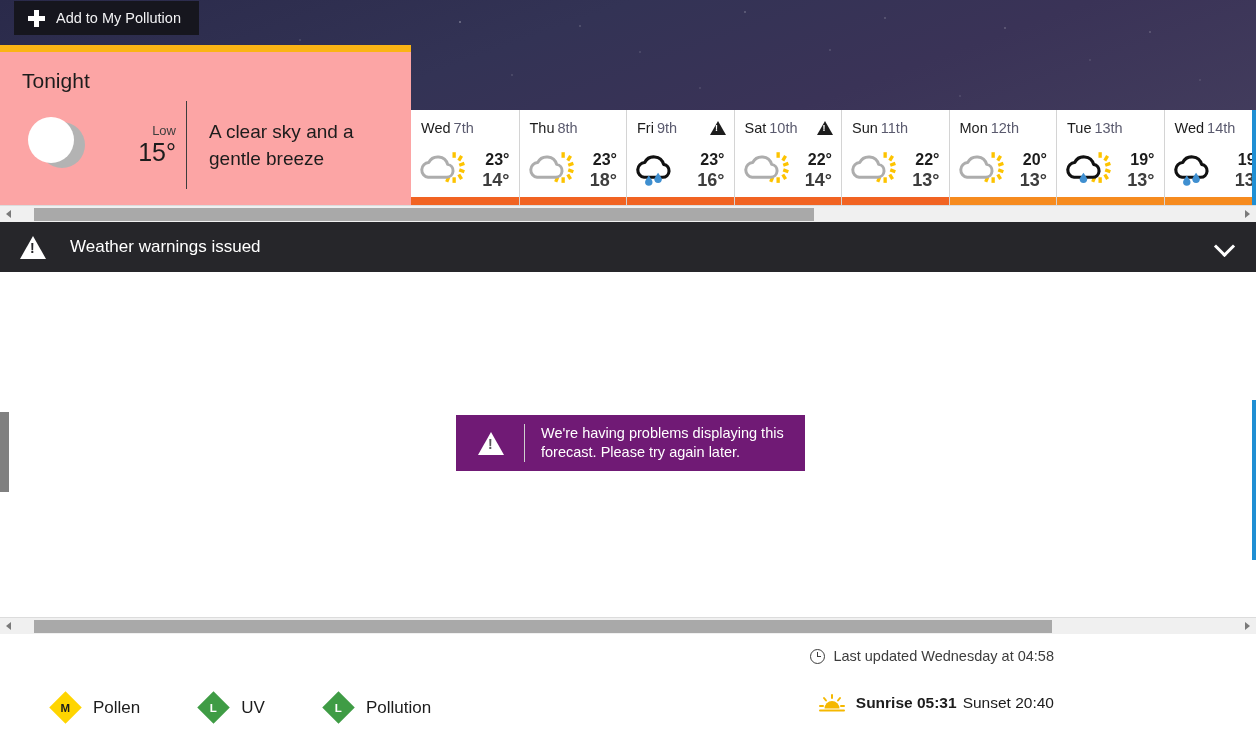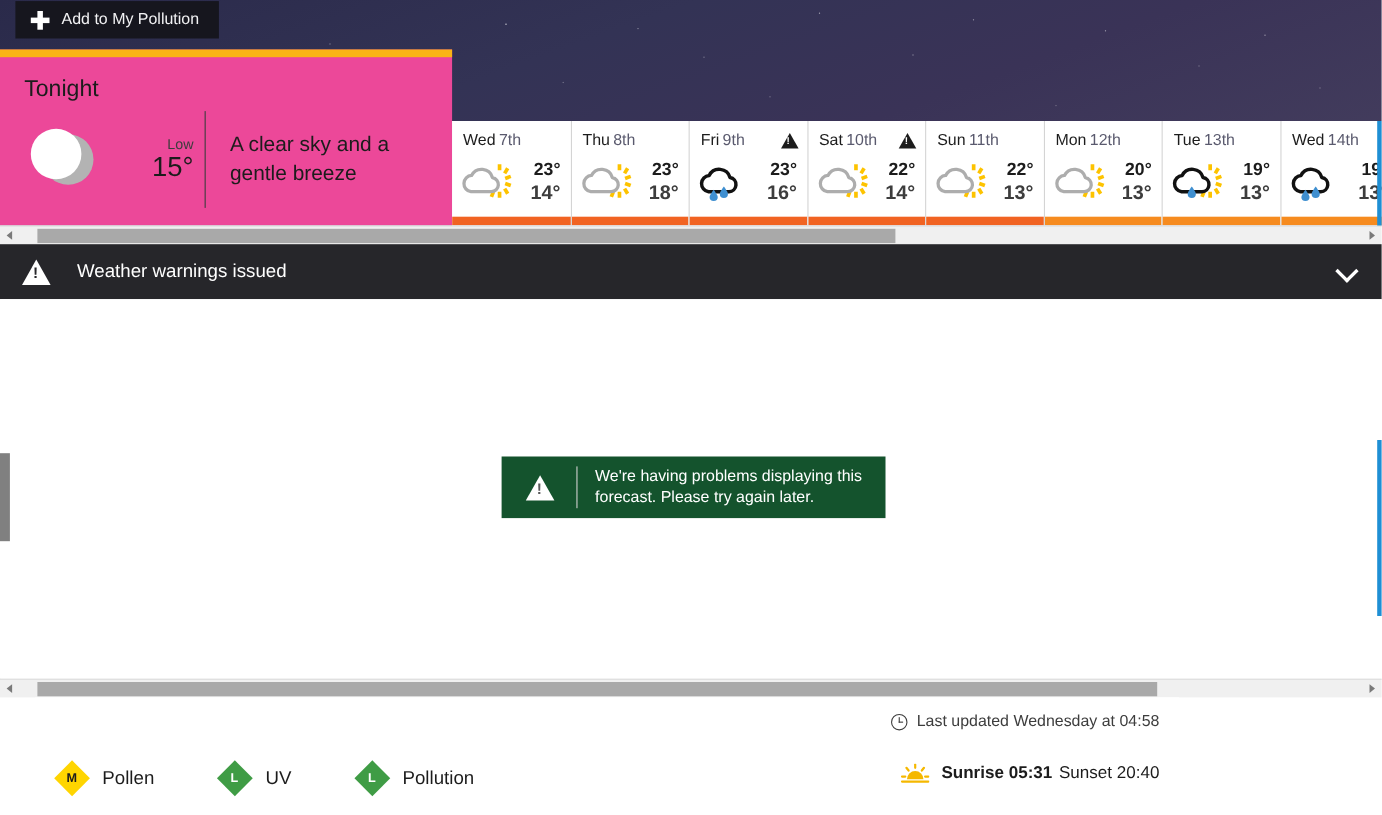--- a/index.html
+++ b/index.html
@@ -77,21 +77,21 @@
   .plus-icon:after  { top: 6px; left: 0; height: 5px; width: 17px; }
   .add-label { color: #f2f2f4; font-size: 14.5px; }
   .add-label b { font-weight: 400; }
 
   
   .tonight-panel {
     position: absolute;
     left: 0; top: 45px;
     width: 411px;
     height: 160px;
-    background: #ec4899;
+    background: #fca5a5;
     border-top: 7px solid #fab415;
   }
   .tonight-title {
     font-size: 21px;
     color: #1c1c1c;
     font-weight: 400;
     padding: 17px 0 0 22px;
   }
   .tonight-body {
     display: flex;
@@ -168,21 +168,21 @@
     content: "!";
     position: absolute;
     left: -2.5px; top: 1px;
     color: #fff;
     font-size: 9px;
     font-weight: bold;
     line-height: 12px;
   }
   .day-body {
     display: flex;
-    align-items: center;
+    align-items: flex-end;
     padding: 2px 6px 0 6px;
     height: 52px;
   }
   .wicon { width: 52px; height: 44px; flex: none; }
   .day-temps { margin-left: auto; text-align: right; padding-right: 3px; }
   .t-hi { font-size: 16px; font-weight: bold; color: #1c1c1c; line-height: 20px; }
   .t-lo { font-size: 18px; color: #3d3d3d; line-height: 20px; font-weight: bold; }
   .tile-bar {
     position: absolute;
     left: 0; bottom: 0;
@@ -284,21 +284,21 @@
     width: 1256px;
     height: 345px;
     background: #ffffff;
     border-left: 1px solid #e3e3e3;
   }
   .error-box {
     position: absolute;
     left: 455px; top: 143px;
     width: 349px;
     height: 56px;
-    background: #14532d;
+    background: #701a75;
     display: flex;
     align-items: center;
   }
   .error-tri {
     margin-left: 22px;
     width: 0; height: 0;
     border-left: 13px solid transparent;
     border-right: 13px solid transparent;
     border-bottom: 23px solid #ffffff;
     position: relative;

